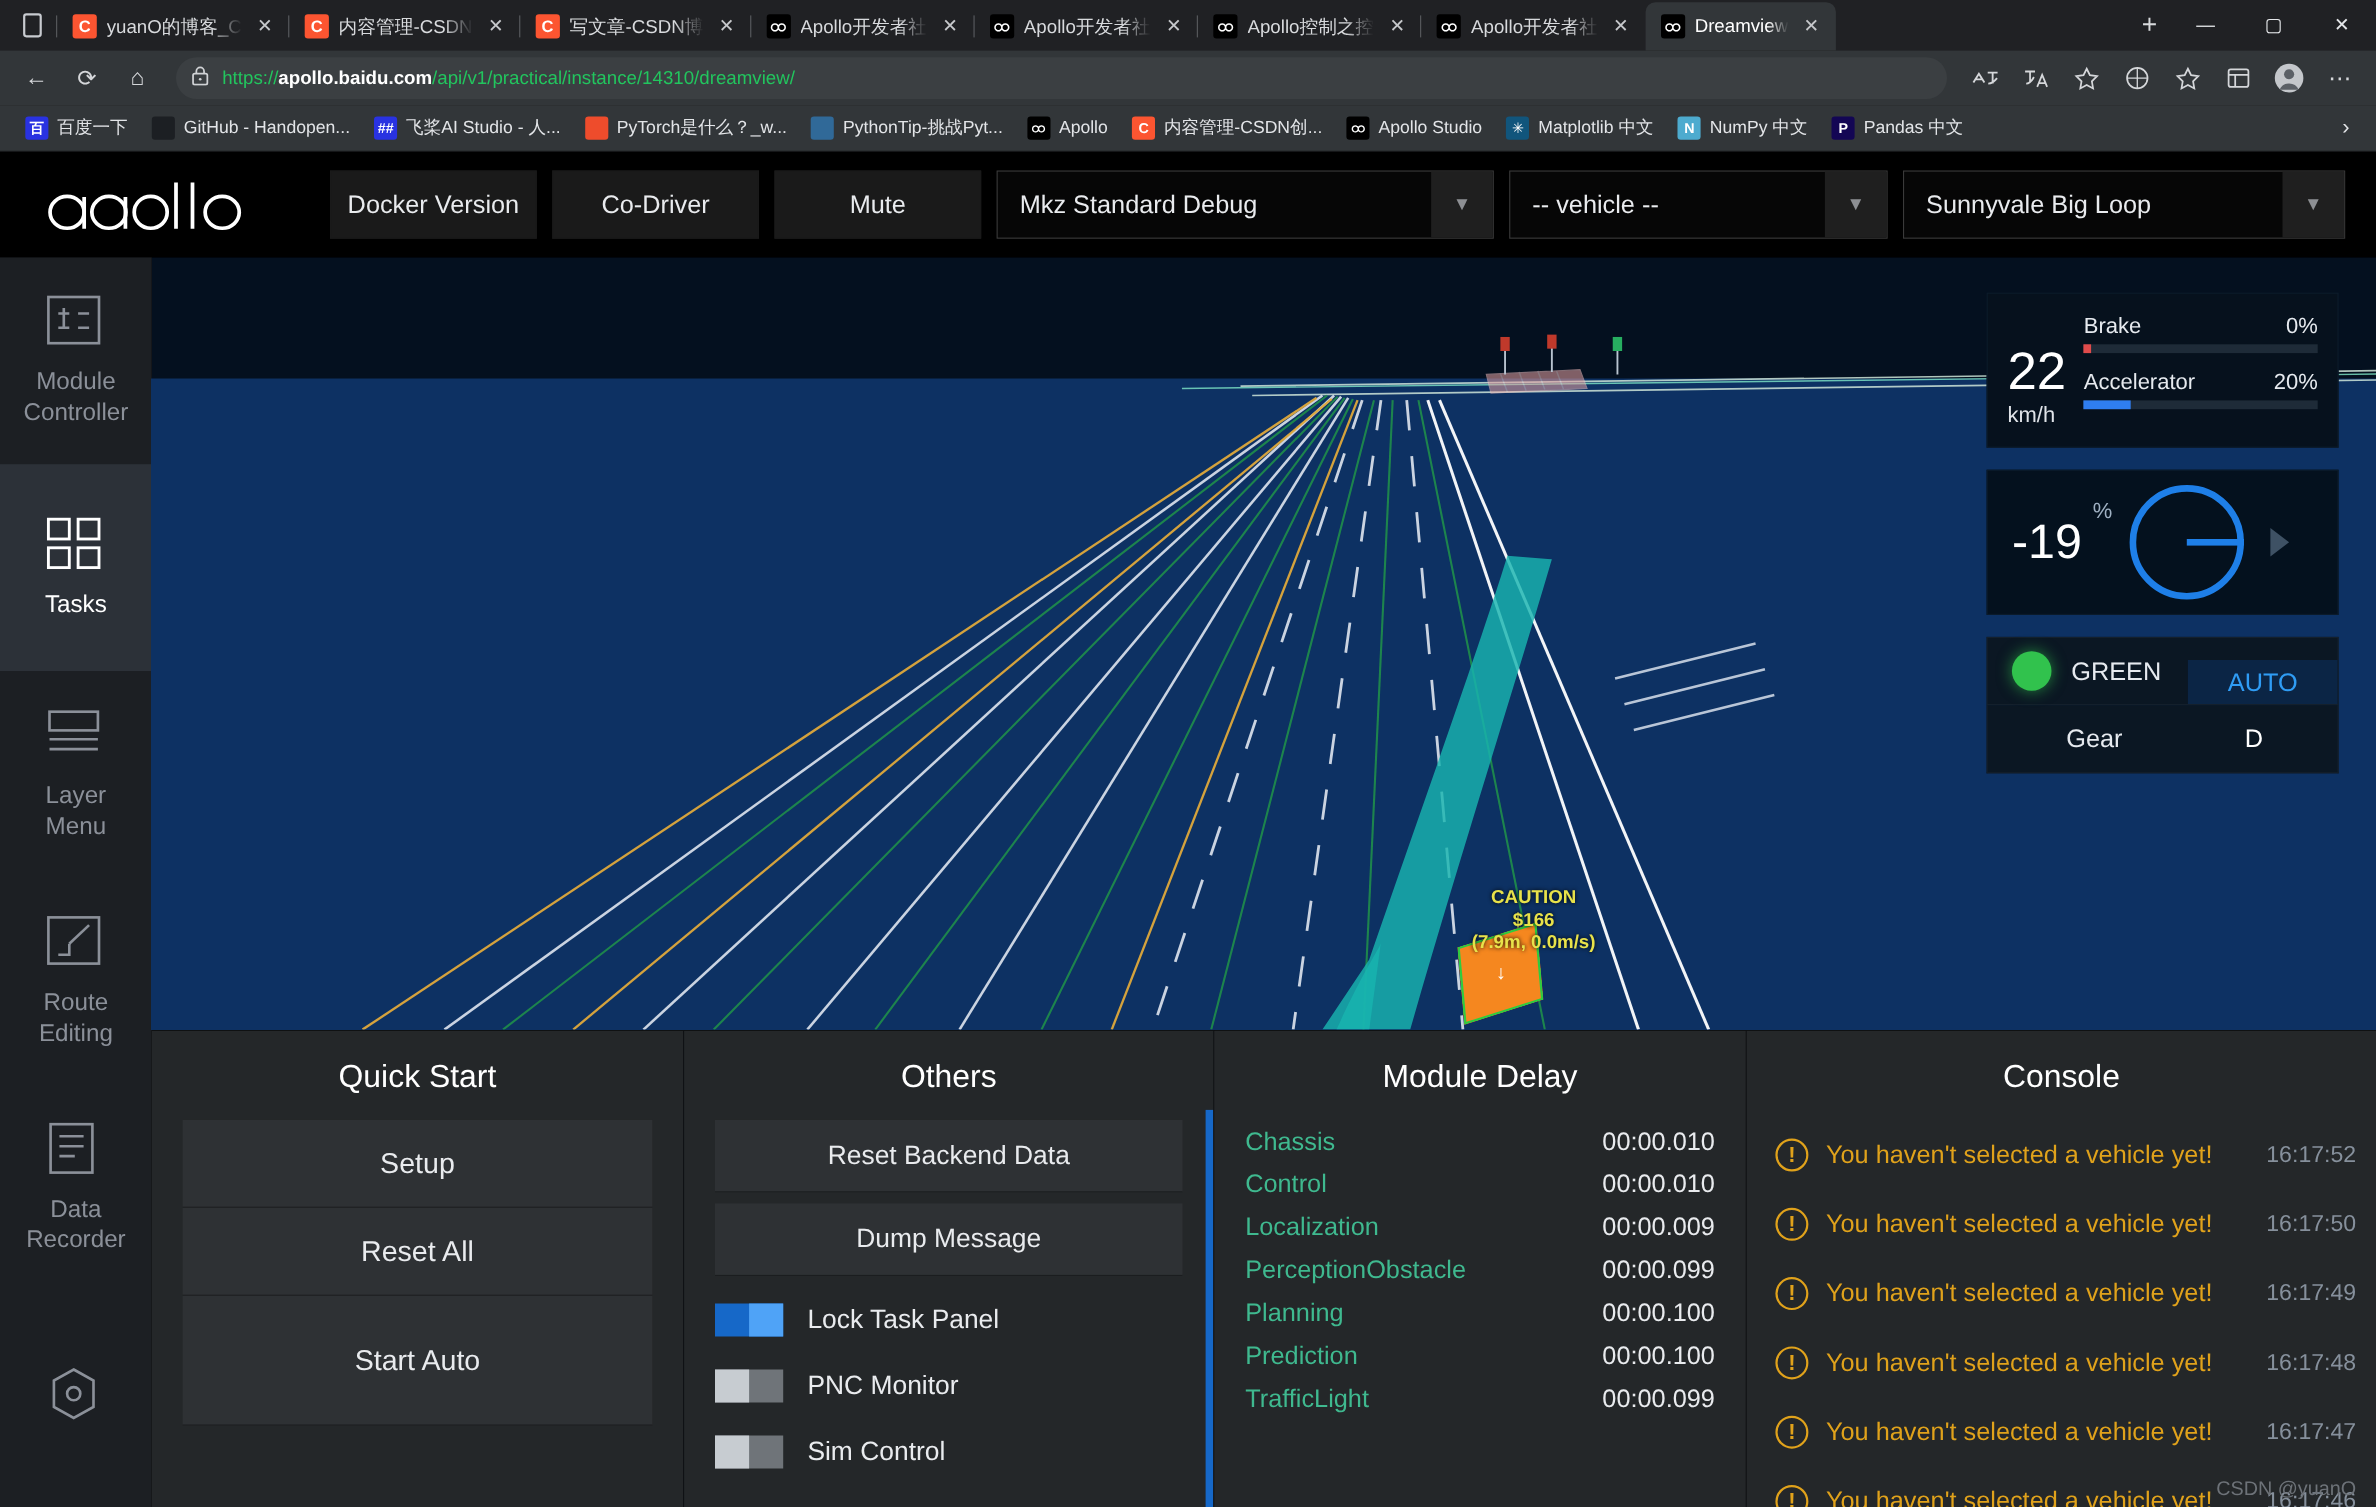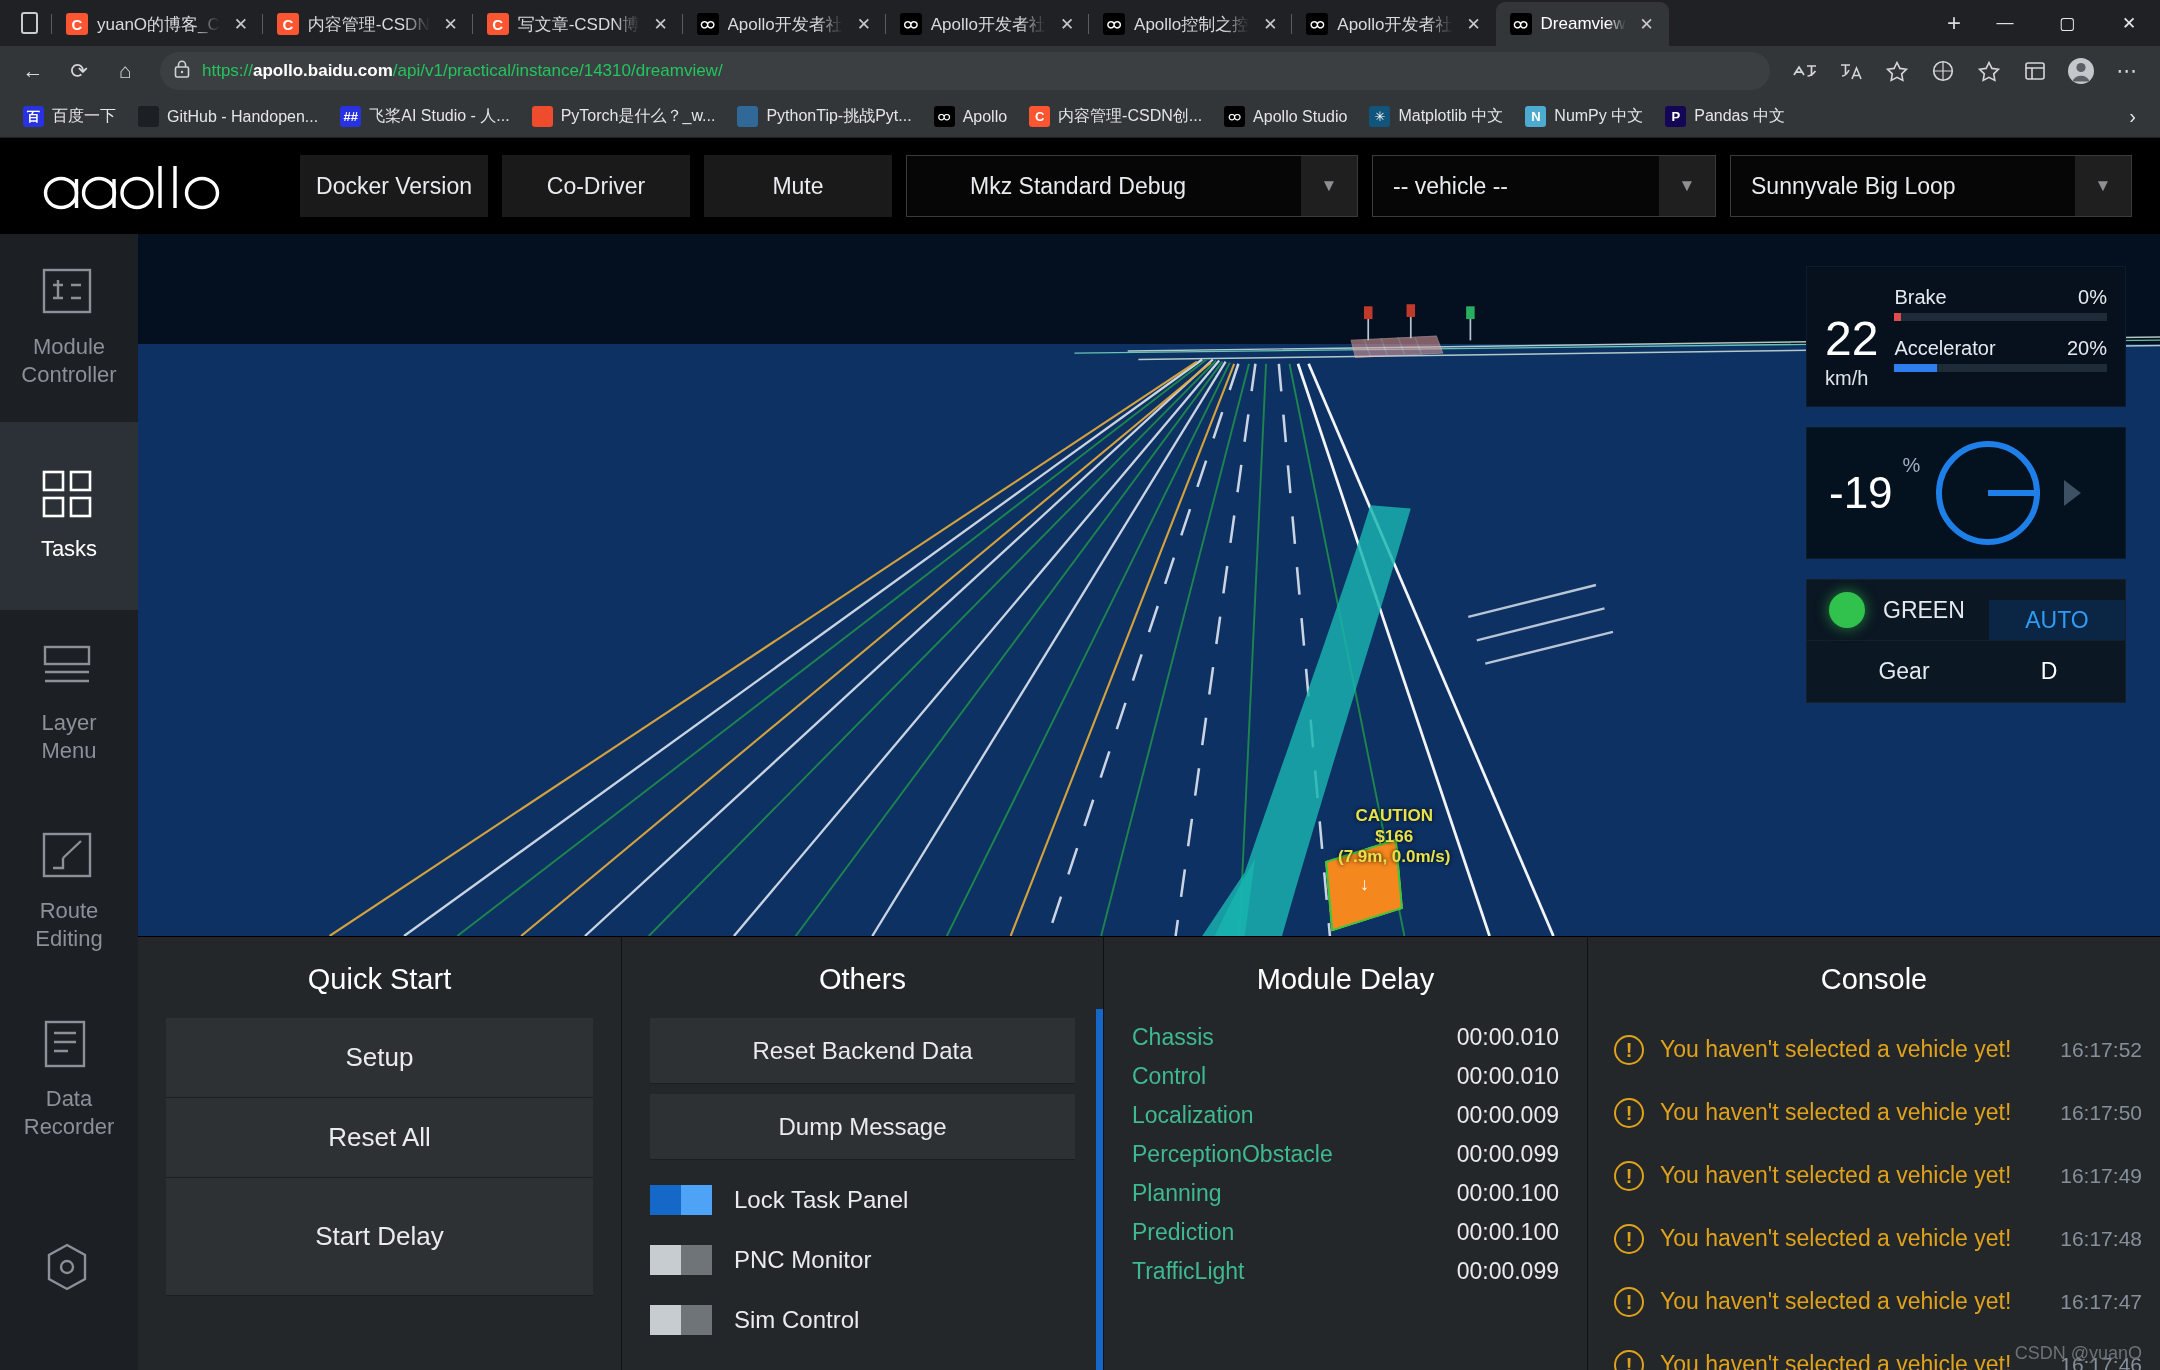--- a/index.html
+++ b/index.html
@@ -119,21 +119,21 @@
     display: flex; align-items: center; margin-right: 14px; flex-shrink: 0;
   }
   .hdr-select .sel-label {
     flex: 1; padding: 0 20px; color: #e9ebee; font-size: 23px; white-space: nowrap;
     overflow: hidden;
   }
   .hdr-select .sel-arrow {
     width: 56px; height: 100%; background: #1f1f1f; display: flex;
     align-items: center; justify-content: center; color: #8d8f93; font-size: 17px;
   }
-  .sel-mkz { width: 452px; padding-left: 43px; }
+  .sel-mkz { width: 452px; }
   .sel-vehicle { width: 344px; }
   .sel-map { flex: 1; min-width: 0; }
 
   .body-area { flex: 1; display: flex; min-height: 0; }
 
   
   .sidebar {
     width: 138px; background: #1c1f23; flex-shrink: 0;
     display: flex; flex-direction: column; overflow: hidden;
   }
@@ -729,21 +729,21 @@
           </div>
         </div>
 
         <div class="panels">
 
           <div class="panel panel-quickstart">
             <div class="panel-title">Quick Start</div>
             <div class="panel-body" id="quickstart-body">
                 <div class="qs-btn">Setup</div>
                 <div class="qs-btn">Reset All</div>
-                <div class="qs-btn tall">Start Delay</div>
+                <div class="qs-btn tall">Start Auto</div>
               </div>
           </div>
 
           <div class="panel panel-others">
             <div class="panel-title">Others</div>
             <div class="panel-body" id="others-body">
                 <div class="others-btn">Reset Backend Data</div>
                 <div class="others-btn">Dump Message</div>
                 <div class="toggle-row">
                   <span class="switch on">

